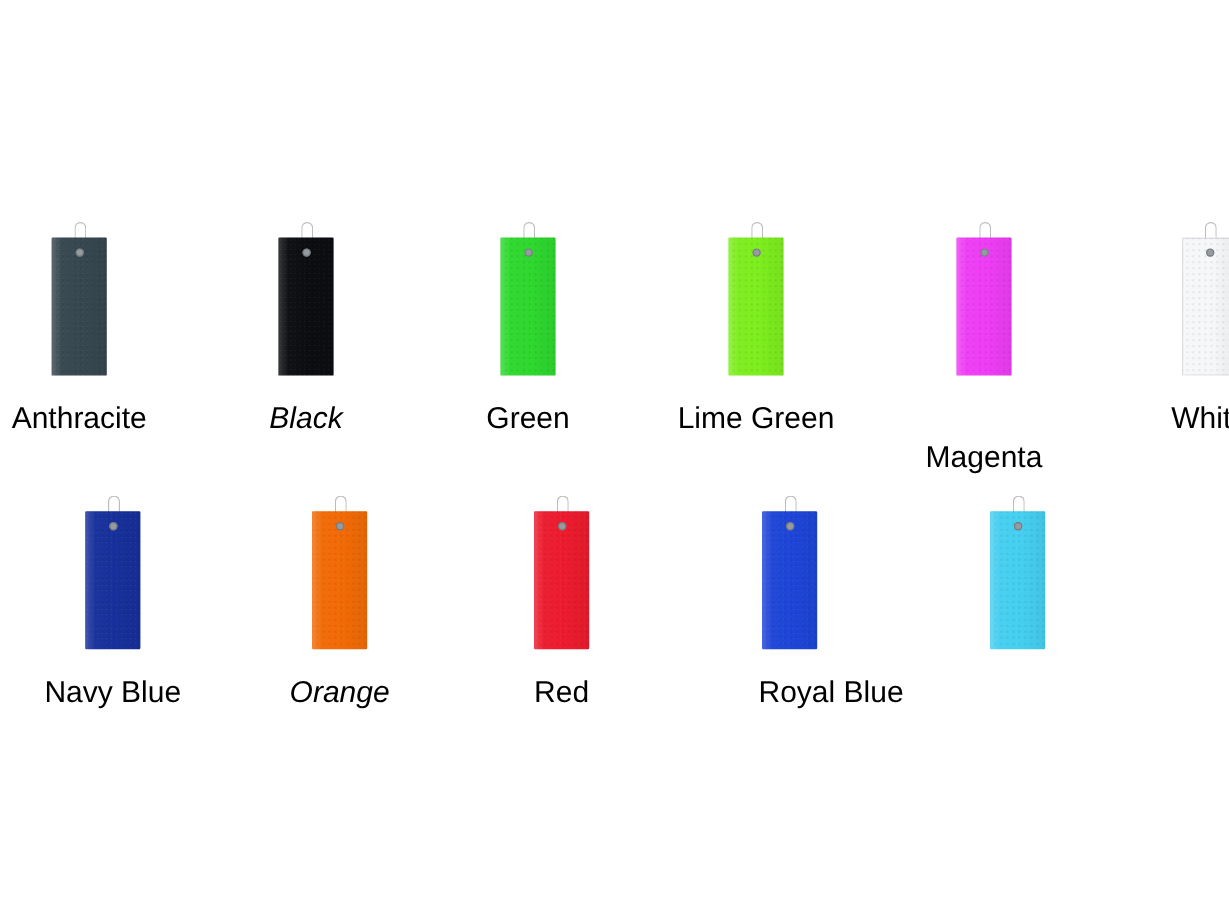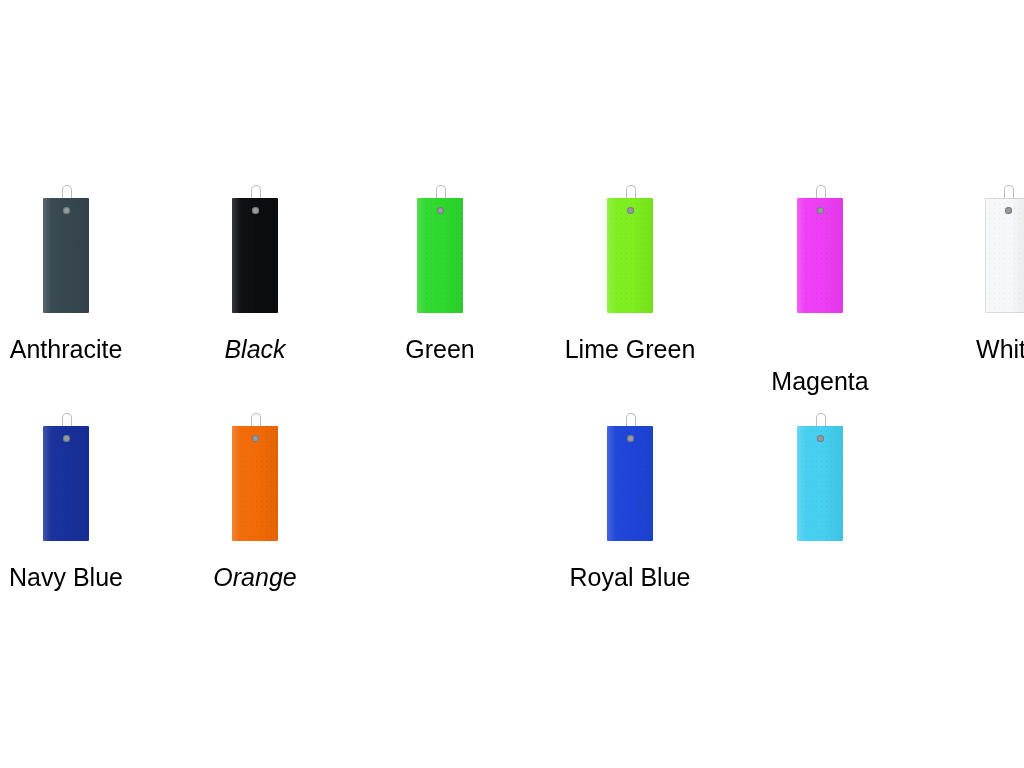--- a/index.html
+++ b/index.html
@@ -24,21 +24,21 @@
   }
 
   
   .swatch-row {
     position: absolute;
     left: 0;
     width: 812px;
     height: 200px;
   }
   #row-1 { top: 185px; }
-  #row-2 { top: 413px; }
+  #row-2 { top: 413px; margin-left: 28px; }
 
   
   .swatch-cell {
     position: absolute;
     top: 0;
     width: 190px;
     height: 200px;
   }
 
   
@@ -220,28 +220,36 @@
 
     <div class="swatch-cell col-1">
       <div class="towel-wrap">
         <span class="towel-loop" style="border-color: rgb(185, 188, 192) rgb(185, 188, 192) transparent;"></span>
         <span class="towel-body" style="background-color: rgb(242, 106, 6);"></span>
         <span class="towel-grommet" style="background-color: rgb(150, 155, 160);"></span>
       </div>
       <div class="swatch-label" style="color: rgb(0, 0, 0); text-align: center;">Orange</div>
     </div>
 
+    <div class="swatch-cell col-2">
+      <div class="towel-wrap">
+        <span class="towel-loop" style="border-color: rgb(185, 188, 192) rgb(185, 188, 192) transparent;"></span>
+        <span class="towel-body" style="background-color: rgb(237, 27, 46);"></span>
+        <span class="towel-grommet" style="background-color: rgb(150, 155, 160);"></span>
+      </div>
+      <div class="swatch-label" style="color: rgb(0, 0, 0);">Red</div>
+    </div>
 
     <div class="swatch-cell col-3">
       <div class="towel-wrap">
         <span class="towel-loop" style="border-color: rgb(185, 188, 192) rgb(185, 188, 192) transparent;"></span>
         <span class="towel-body" style="background-color: rgb(30, 69, 216);"></span>
         <span class="towel-grommet" style="background-color: rgb(150, 155, 160);"></span>
       </div>
-      <div class="swatch-label" style="color: rgb(0, 0, 0);">Royal Blue</div>
+      <div class="swatch-label" style="color: rgb(0, 0, 0); text-align: right;">Royal Blue</div>
     </div>
 
     <div class="swatch-cell col-4">
       <div class="towel-wrap">
         <span class="towel-loop" style="border-color: rgb(185, 188, 192) rgb(185, 188, 192) transparent;"></span>
         <span class="towel-body" style="background-color: rgb(69, 207, 240);"></span>
         <span class="towel-grommet" style="background-color: rgb(150, 155, 160);"></span>
       </div>
     </div>
 

